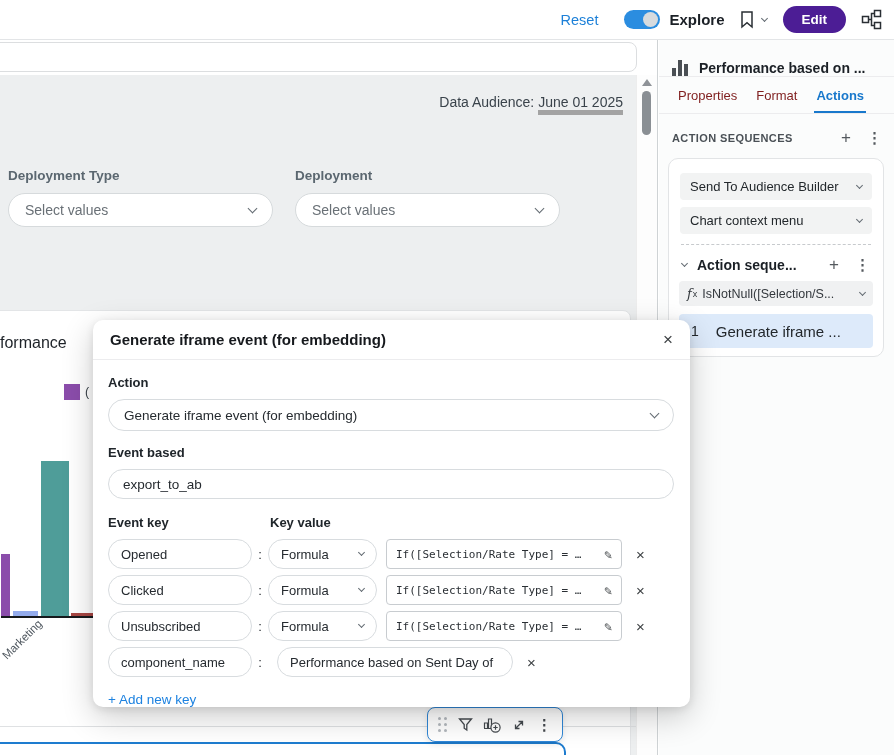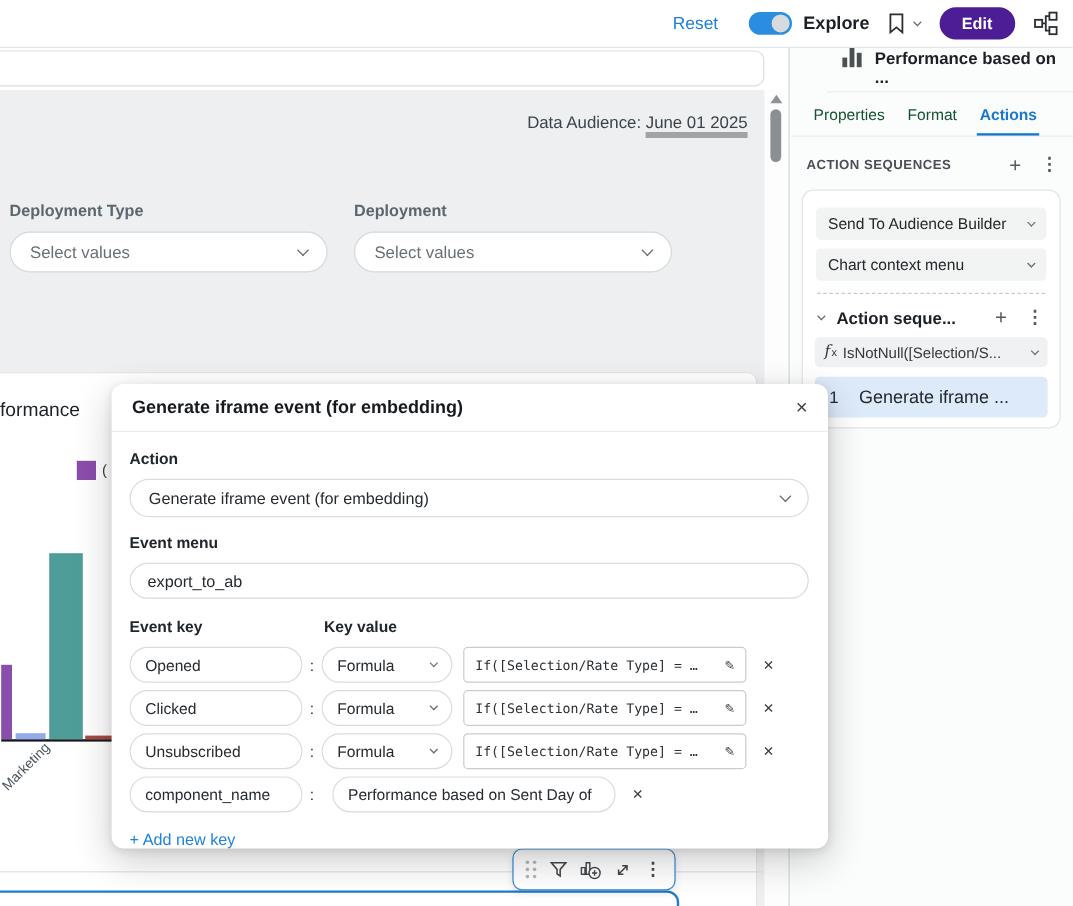--- a/index.html
+++ b/index.html
@@ -91,26 +91,26 @@
           padding:0 9px; margin-left:9px; font-family:"DejaVu Sans Mono", monospace; font-size:11px; color:#2a2f34;
           white-space:nowrap; overflow:hidden; }
   .fbox .pencil { margin-left:auto; font-size:13px; color:#3c4043; cursor:pointer; }
   .vpill { width:236px; height:30px; border:1px solid #d8dcdf; border-radius:15px; display:flex; align-items:center;
            padding:0 12px; margin-left:9px; font-size:13px; color:#262b30; white-space:nowrap; overflow:hidden; }
   .row-x { margin-left:14px; font-size:15px; color:#3c4043; cursor:pointer; line-height:1; }
   .add-key { margin-top:9px; font-size:13.5px; color:#1d82e0; cursor:pointer; display:inline-block; }
 
   
   .panel { position:absolute; left:659px; top:40px; width:235px; height:715px; background:#fbfcfc; }
-  .p-header { height:37px; border-bottom:1px solid #ececee; display:flex; align-items:flex-start; padding-left:13px;margin-left:30px; }
+  .p-header { height:37px; border-bottom:1px solid #ececee; display:flex; align-items:flex-end; padding-left:13px; }
   .p-title { font-size:14px; font-weight:700; color:#1b2026; margin-left:11px; }
   .bars-icon { display:flex; align-items:flex-end; gap:2px; height:16px; }
   .bars-icon i { width:4px; background:#4a4f54; display:block; }
   .p-tabs { height:37px; border-bottom:1px solid #ececee; display:flex; align-items:stretch; gap:19px; padding-left:19px; }
-  .p-tab { display:flex; align-items:center; font-size:13px; color:#14532d; cursor:pointer; position:relative; }
+  .p-tab { display:flex; align-items:center; font-size:13px; color:#7f1d1d; cursor:pointer; position:relative; }
   .p-tab.active { color:#1878cc; font-weight:700; }
   .p-tab.active::after { content:""; position:absolute; left:-2px; right:-2px; bottom:0; height:2.5px; background:#1878cc; }
   .p-section { display:flex; align-items:center; padding:15px 12px 0 13px; }
   .p-section .sec-label { font-size:11px; font-weight:700; color:#4a5056; letter-spacing:.4px; flex:1; }
   .plus-icon { font-size:17px; color:#54595e; cursor:pointer; line-height:1; }
   .kebab-icon { font-size:15px; color:#54595e; cursor:pointer; line-height:1; margin-left:16px; font-weight:700; }
   .p-card { position:absolute; left:9px; top:118px; width:216px; height:199px; background:#fff; border:1px solid #e2e4e6;
             border-radius:10px; padding:14px 11px 0 11px; }
   .p-dd { height:27px; background:#f2f3f3; border-radius:4px; display:flex; align-items:center; padding:0 10px;
           font-size:13px; color:#23282c; margin-bottom:7px; cursor:pointer; }
@@ -283,21 +283,21 @@
     <div class="m-header">
       <span class="m-title">Generate iframe event (for embedding)</span>
       <span class="m-close">×</span>
     </div>
     <div class="m-body">
       <div class="m-label">Action</div>
       <div class="m-dd">
         <span>Generate iframe event (for embedding)</span>
         <span class="chev"></span>
       </div>
-      <div class="m-label mt14">Event menu</div>
+      <div class="m-label mt14">Event based</div>
       <div class="m-input">
         <span>export_to_ab</span>
       </div>
 
       <div class="kv-headers">
         <span class="h1">Event key</span>
         <span class="h2">Key value</span>
       </div>
 
       <div class="kv-row">

